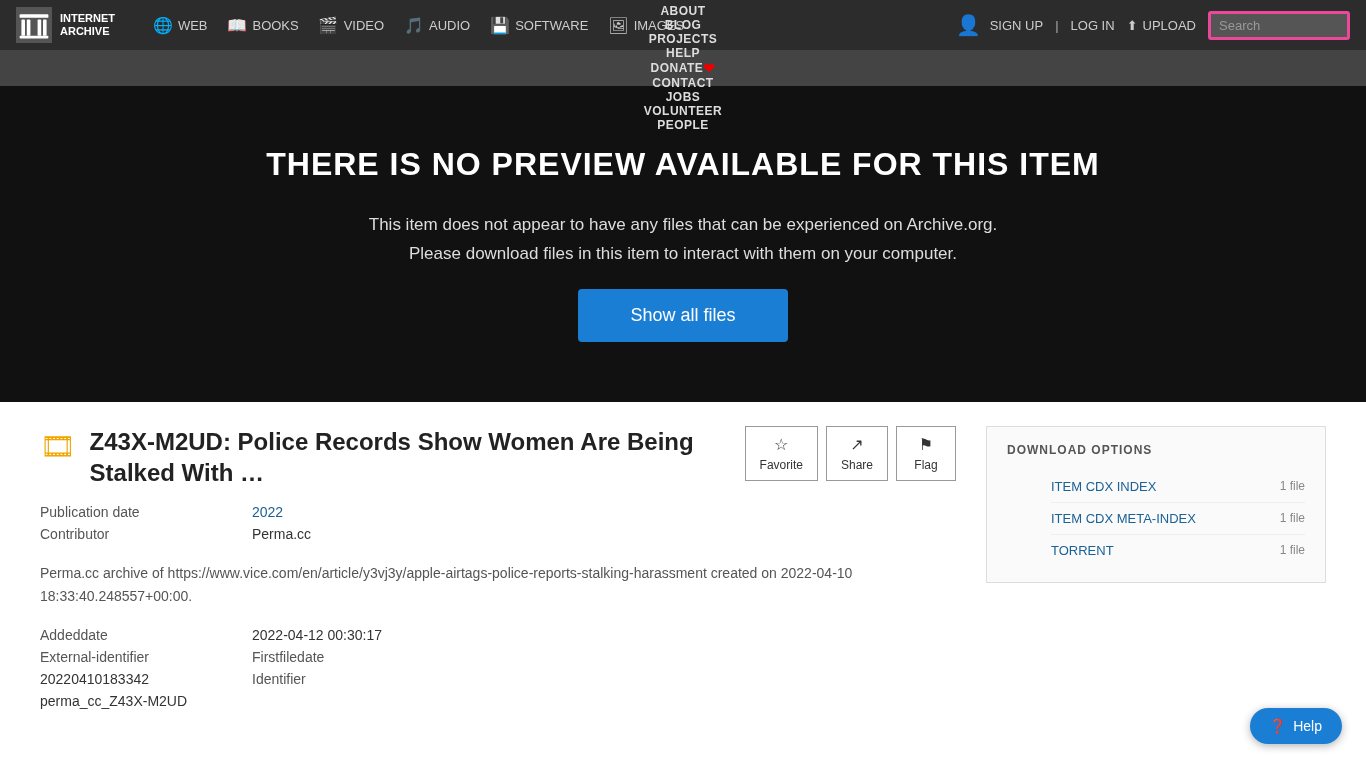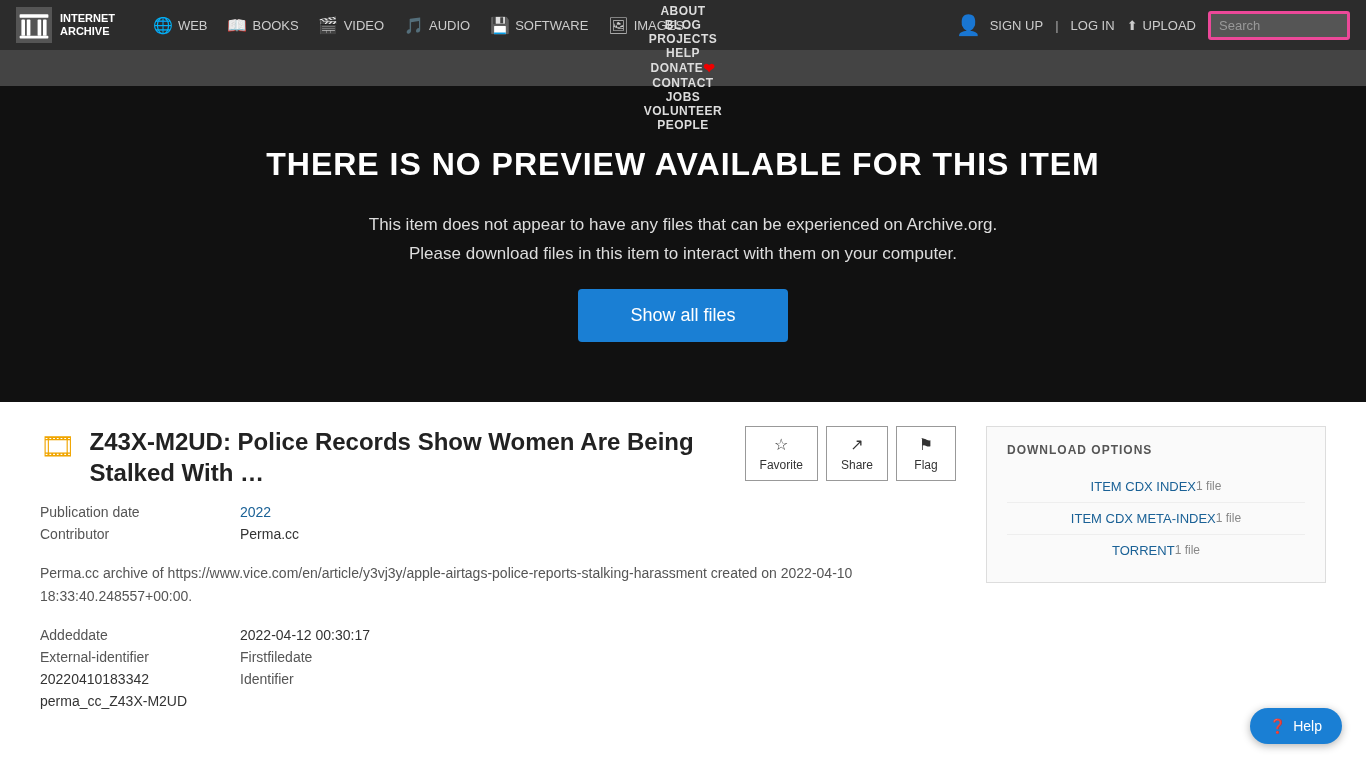--- a/index.html
+++ b/index.html
@@ -181,21 +181,21 @@
       flex-direction: column;
       align-items: center;
       gap: 4px;
       min-width: 60px;
     }
     .action-btn-icon { font-size: 16px; }
 
     .meta-table {
       display: grid;
       grid-template-columns: 200px 1fr;
-      gap: 6px 0;
+      gap: 6px 12px;
       margin-bottom: 20px;
     }
     .meta-label {
       font-weight: normal;
       color: #555;
       font-size: 14px;
     }
     .meta-value {
       color: #333;
       font-size: 14px;
@@ -236,24 +236,25 @@
     .download-title {
       font-size: 12px;
       font-weight: bold;
       text-transform: uppercase;
       color: #555;
       letter-spacing: 1px;
       margin-bottom: 14px;
     }
     .download-row {
       display: flex;
-      justify-content: center;
+      justify-content: space-between;
       align-items: center;
       padding: 8px 0;
       border-bottom: 1px solid #eee;
+      margin-left: 44px;
     }
     .download-row:last-child { border-bottom: none; }
     .download-link {
       color: #1a6196;
       text-decoration: none;
       font-size: 13px;
     }
     .download-count {
       font-size: 12px;
       color: #888;

